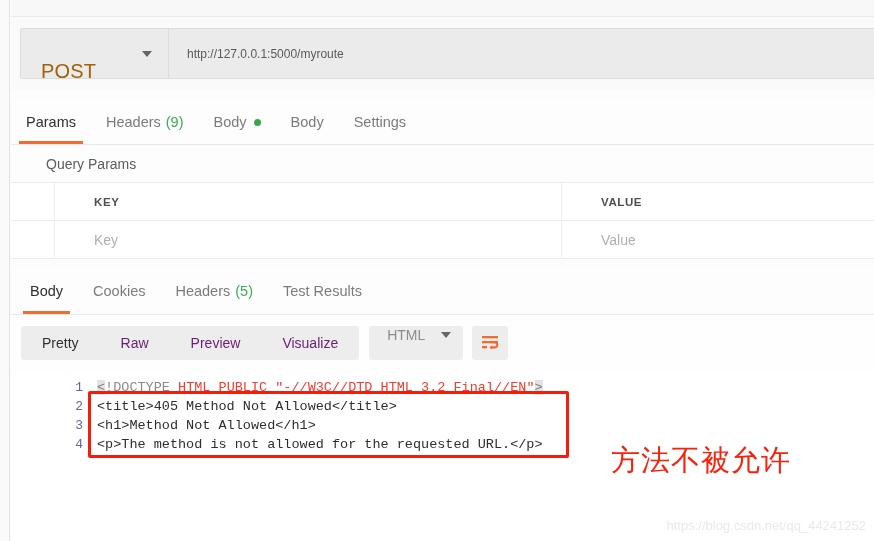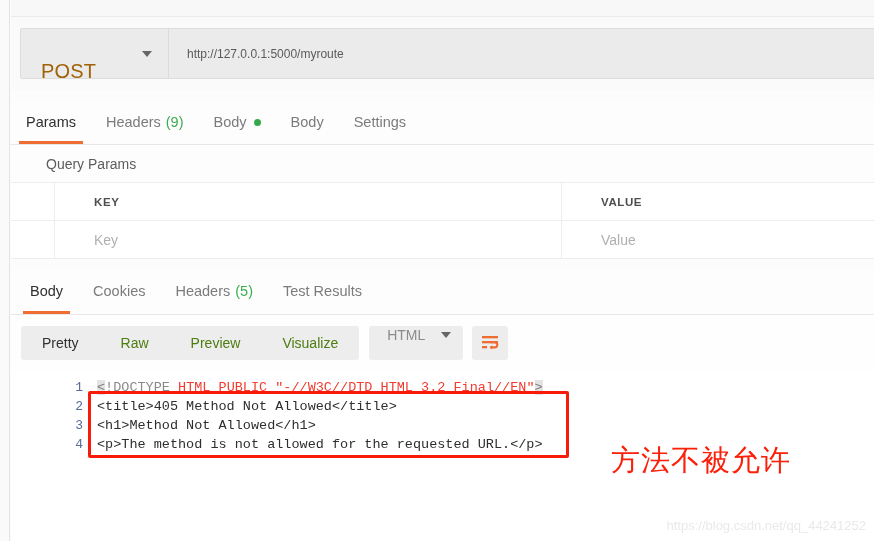--- a/index.html
+++ b/index.html
@@ -216,21 +216,21 @@
     border-radius: 3px;
     height: 34px;
     align-items: center;
   }
   .seg {
     padding: 0 21px;
     height: 34px;
     display: flex;
     align-items: center;
     font-size: 14px;
-    color: #4d7c0f;
+    color: #701a75;
     cursor: pointer;
   }
   .seg.active { color: #303030; }
   .fmt-group {
     display: flex;
     align-items: center;
     background: #ededed;
     border-radius: 3px;
     height: 34px;
     margin-left: 10px;

